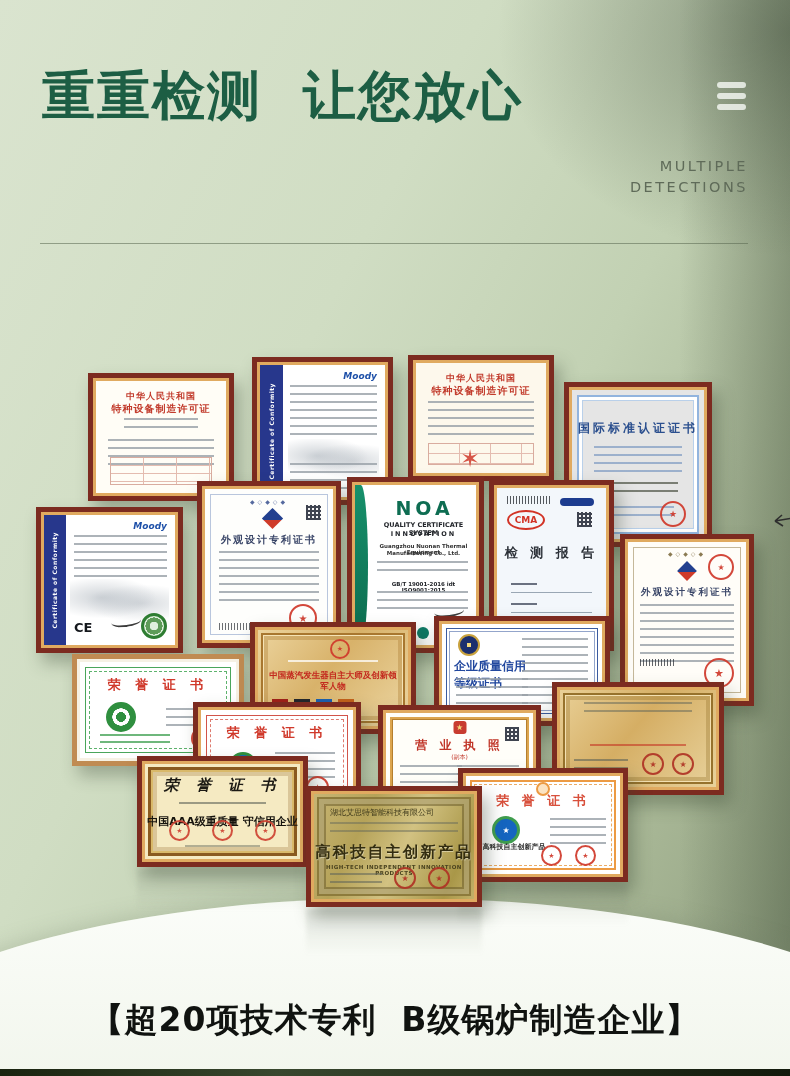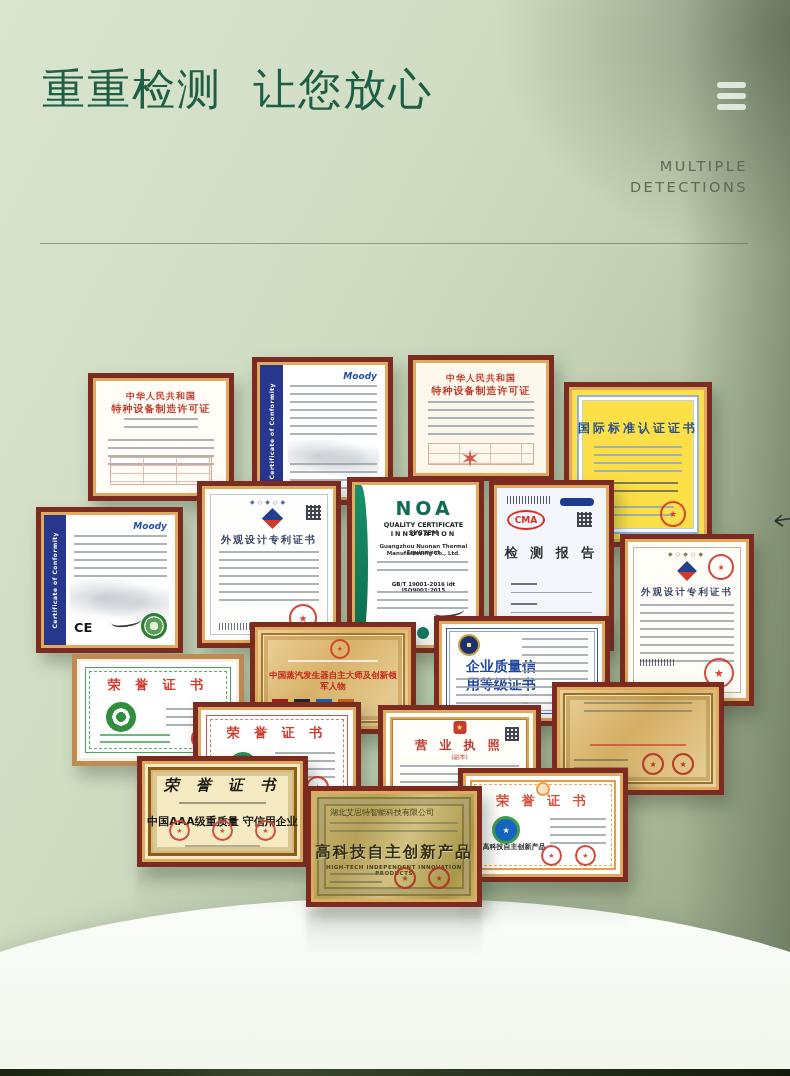--- a/index.html
+++ b/index.html
@@ -3,21 +3,21 @@
 <meta charset="utf-8">
 <style>
   html,body{margin:0;padding:0;background:#e7ece2;}
   .stage{position:relative;width:790px;height:1076px;overflow:hidden;
     font-family:"DejaVu Sans","Liberation Sans",sans-serif;
     background:
       radial-gradient(ellipse 430px 330px at 100% 3%, rgba(48,60,44,0.42), rgba(48,60,44,0) 68%),
       linear-gradient(to right, rgba(66,80,56,0) 86%, rgba(58,72,50,0.38) 100%),
       linear-gradient(118deg,#dae4cf 0%,#d0ddc3 36%,#c2d1b3 58%,#a7b695 80%,#8d9c7e 100%);}
   
-  .main-title{position:absolute;left:42px;top:64px;font-size:43px;font-weight:400;color:#1d5e44;
+  .main-title{position:absolute;left:42px;top:64px;font-size:53px;font-weight:700;color:#1d5e44;
     letter-spacing:2px;white-space:pre;line-height:1.2;}
   .sub-title{position:absolute;left:44px;top:160px;font-size:27px;font-weight:700;color:#1d2a21;letter-spacing:1px;}
   .tagline{position:absolute;right:42px;top:156px;text-align:right;font-size:14.5px;color:#5f6b59;
     letter-spacing:2.5px;line-height:21px;font-weight:500;}
   .hamburger{position:absolute;right:44px;top:82px;width:29px;}
   .hamburger i{display:block;height:6px;margin-bottom:5px;border-radius:3px;background:rgba(250,252,248,0.78);}
   .divider{position:absolute;left:40px;top:243px;width:708px;height:1px;background:rgba(88,102,78,0.55);}
   
   .podium{position:absolute;left:-180px;top:898px;width:1150px;height:520px;
     border-radius:50% 50% 0 0 / 38% 38% 0 0;
@@ -104,21 +104,21 @@
     <div class="paper" style="background:#fdf8ec">
       <div class="abs" style="top:9px;left:0;right:0;text-align:center;font-size:9px;font-weight:700;color:#c23b2c;letter-spacing:1px">中华人民共和国</div>
       <div class="abs" style="top:21px;left:0;right:0;text-align:center;font-size:10px;font-weight:700;color:#c23b2c;letter-spacing:1px">特种设备制造许可证</div>
       <div class="abs lines" style="top:38px;left:12px;right:12px;height:40px"></div>
       <div class="abs" style="left:12px;right:12px;bottom:8px;height:20px;border:1px solid #d9ac9f;background-image:repeating-linear-gradient(to bottom,transparent 0 9px,#e4bcb0 9px 10px),repeating-linear-gradient(to right,transparent 0 30px,#e4bcb0 30px 31px)"></div>
       <div class="abs" style="left:44px;bottom:2px;color:#d0392b;font-size:24px;line-height:1;opacity:.85">✶</div>
     </div>
   </div>
 
   <div class="cert frame" style="left:564px;top:382px;width:148px;height:165px;z-index:10">
-    <div class="paper" style="background:#fde047">
+    <div class="paper" style="background:#e5e5e5">
       <div class="abs" style="inset:5px;border:2px solid #92b4de;box-shadow:inset 0 0 0 3px #fff,inset 0 0 0 4px #b9d0ea"></div>
       <div class="abs" style="top:30px;left:0;right:0;text-align:center;font-size:12px;font-weight:700;color:#2b4f8e;letter-spacing:3px">国际标准认证证书</div>
       <div class="abs lines blue" style="top:56px;left:22px;right:22px;height:30px"></div>
       <div class="abs lines dark" style="top:92px;left:26px;right:26px;height:16px"></div>
       <div class="abs lines blue" style="top:116px;left:34px;right:30px;height:16px"></div>
       <div class="abs seal" style="right:18px;bottom:12px;width:22px;height:22px;font-size:9px">★</div>
     </div>
   </div>
 
   <div class="cert frame" style="left:36px;top:507px;width:147px;height:146px;z-index:20">
@@ -217,21 +217,21 @@
         <span style="width:16px;height:5px;background:#c2601a;display:inline-block"></span>
       </div>
       <div class="abs lines dark" style="left:14px;right:70px;bottom:6px;height:10px;opacity:.55"></div>
     </div>
   </div>
 
   <div class="cert frame" style="left:434px;top:616px;width:176px;height:110px;z-index:31">
     <div class="paper">
       <div class="abs" style="inset:4px;border:1px solid #3a5ba0;box-shadow:inset 0 0 0 2px #fff,inset 0 0 0 3px rgba(58,91,160,0.55)"></div>
       <div class="abs" style="left:16px;top:10px;width:18px;height:18px;border-radius:50%;border:2px solid #c9a23e;background:radial-gradient(circle,#f3d87c 18%,#1c2f6e 20%)"></div>
-      <div class="abs" style="left:12px;top:34px;width:82px;text-align:right;font-size:14px;font-weight:700;color:#21479e">企业质量信用等级证书</div>
+      <div class="abs" style="left:12px;top:34px;width:82px;text-align:left;font-size:12px;font-weight:700;color:#21479e">企业质量信用等级证书</div>
       <div class="abs lines" style="left:14px;top:54px;width:72px;height:34px"></div>
       <div class="abs lines" style="right:14px;top:14px;width:66px;height:66px"></div>
       <div class="abs seal" style="right:20px;bottom:6px;width:18px;height:18px;font-size:8px">★</div>
     </div>
   </div>
 
   <div class="cert frame" style="left:193px;top:702px;width:168px;height:113px;z-index:40">
     <div class="paper">
       <div class="abs" style="inset:5px;border:1px solid #d2544a"></div>
       <div class="abs" style="inset:9px;border:1px dashed #dd7a6e"></div>
@@ -304,14 +304,15 @@
       <div class="abs lines dark" style="left:16px;bottom:12px;width:52px;height:14px;opacity:.55"></div>
       <div class="abs seal" style="right:58px;bottom:10px;width:18px;height:18px;font-size:8px;border-color:#b03325;color:#b03325">★</div>
       <div class="abs seal" style="right:24px;bottom:10px;width:18px;height:18px;font-size:8px;border-color:#b03325;color:#b03325">★</div>
     </div>
   </div>
 
   <div class="refl" style="left:137px;top:869px;width:171px;height:52px"></div>
   <div class="refl" style="left:306px;top:909px;width:176px;height:58px"></div>
   <div class="refl" style="left:458px;top:884px;width:170px;height:52px"></div>
 
+  <div class="banner">【超20项技术专利  B级锅炉制造企业】</div>
 
 </div>
 
 </body></html>

